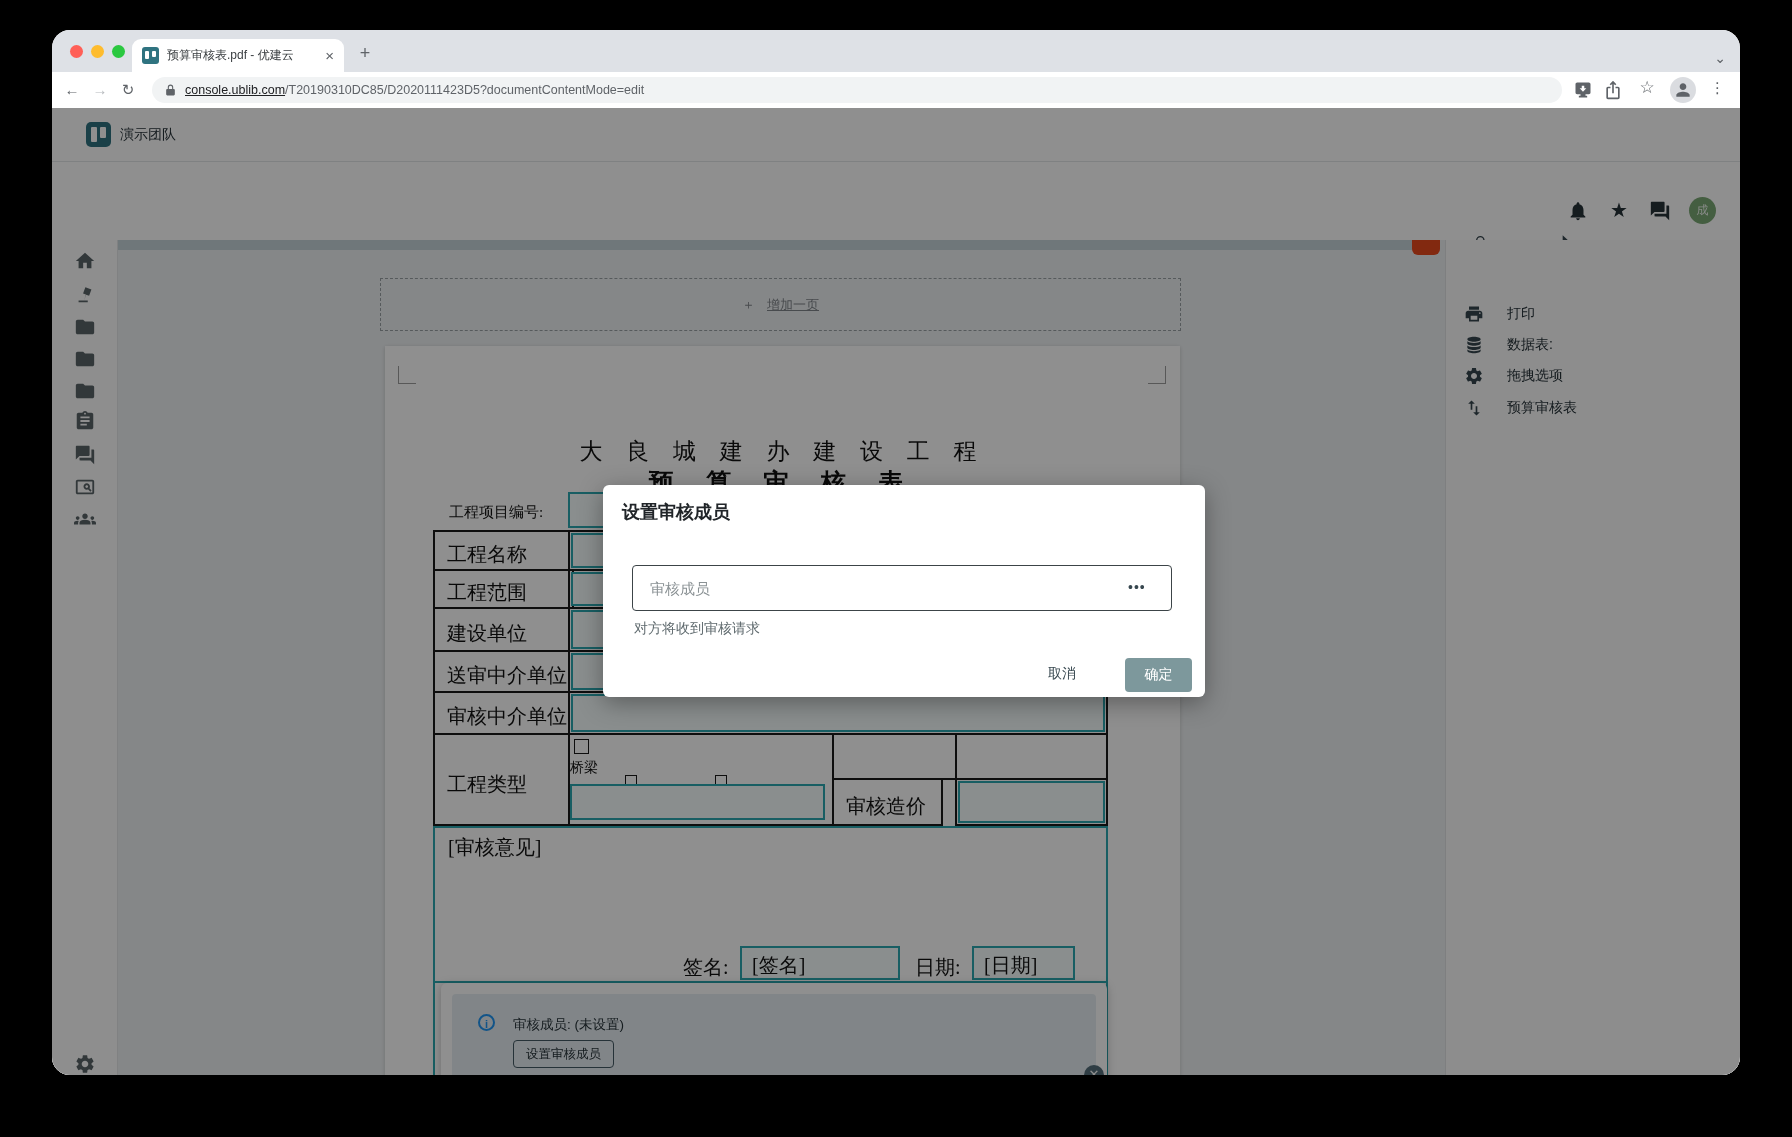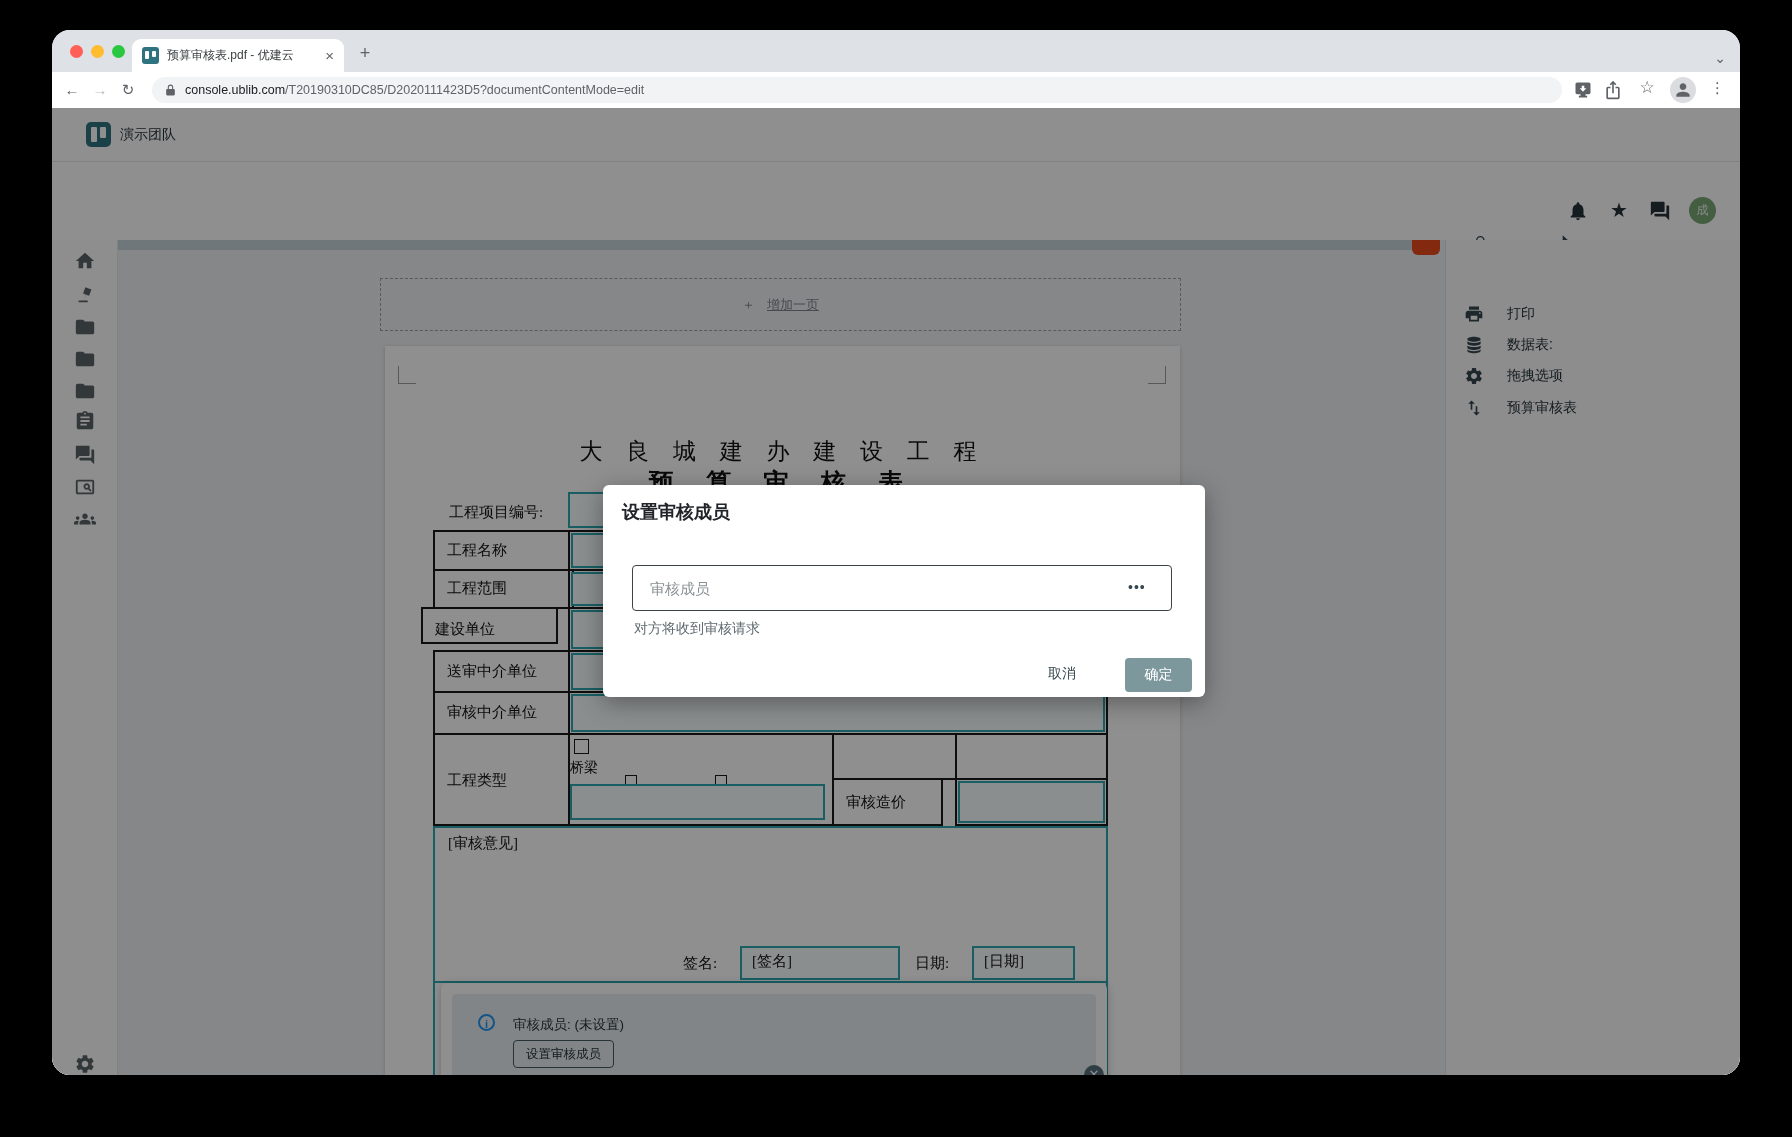--- a/index.html
+++ b/index.html
@@ -19,21 +19,21 @@
   .tab-title { font-size:12px; color:#3c4043; margin-left:8px; white-space:nowrap; overflow:hidden; flex:1; }
   .tab-close { font-size:15px; color:#5f6368; margin-left:6px; cursor:default; }
   .newtab { position:absolute; left:300px; top:13px; font-size:18px; color:#5f6368; width:26px; text-align:center; }
   .tab-chevron { position:absolute; right:14px; top:20px; font-size:14px; color:#5f6368; }
   .urlrow { position:absolute; left:0; top:42px; width:100%; height:36px; background:#fff; }
   .navbtn { position:absolute; top:6px; width:24px; height:24px; text-align:center; line-height:24px; font-size:15px; color:#5f6368; }
   .navbtn.dis { color:#b6b9bd; }
   .omnibox { position:absolute; left:100px; top:5px; width:1410px; height:26px; background:#f1f3f4; border-radius:13px;
              display:flex; align-items:center; padding:0 12px; }
   .url { font-size:12.5px; color:#5f6368; margin-left:8px; white-space:nowrap; }
-  .url b { color:#202124; font-weight:normal; }
+  .url b { color:#202124; font-weight:normal;text-decoration:underline; }
   .bicon { position:absolute; top:8px; width:20px; height:20px; fill:#5f6368; }
   .b-avatar { position:absolute; top:5px; width:26px; height:26px; border-radius:50%; background:#dadce0; }
   .b-avatar svg { position:absolute; left:3px; top:3px; width:20px; height:20px; fill:#5f6368; }
   .dots-v { position:absolute; top:7px; font-size:15px; color:#5f6368; letter-spacing:0; }
 
   
   .app { position:absolute; left:0; top:78px; width:100%; height:967px; background:#fff; }
   .appheader { position:absolute; left:0; top:0; width:100%; height:54px; background:#fff; border-bottom:1px solid #e3e6e8; }
   .applogo { position:absolute; left:34px; top:14px; width:25px; height:25px; border-radius:5px; background:#2f7380; }
   .applogo:before, .applogo:after { content:""; position:absolute; top:5px; width:6px; height:15px; background:#fff; border-radius:1px; }
@@ -71,21 +71,21 @@
   .doc { font-family:"Liberation Serif","DejaVu Serif",serif; color:#111; }
   .cmark { position:absolute; width:18px; height:18px; }
   .cmark.l { border-left:1.5px solid #9e9e9e; border-bottom:1.5px solid #9e9e9e; }
   .cmark.r { border-right:1.5px solid #9e9e9e; border-bottom:1.5px solid #9e9e9e; }
   .dtitle1 { position:absolute; left:0; top:82px; width:100%; text-align:center; font-size:23px; letter-spacing:9px;margin-top:8px; }
   .dtitle2 { position:absolute; left:0; top:120px; width:100%; text-align:center; font-size:25px; font-weight:bold; letter-spacing:13px; }
   .dlabel { position:absolute; font-size:15px; }
   .tfield { position:absolute; border:2px solid #2ba8b0; background:#f6fdfd; }
   .cell { position:absolute; border:2px solid #1a1a1a; }
   .tcell { position:absolute; border:2px solid #2ba8b0; }
-  .celltext { position:absolute; font-size:15px; }
+  .celltext { position:absolute; font-size:20px; }
   .chk { position:absolute; width:15px; height:15px; border:1.5px solid #1a1a1a; background:#fff; }
   .banner { position:absolute; left:56px; top:637px; width:666px; height:105px; background:#fff; border-radius:6px;
             box-shadow:0 2px 10px rgba(0,0,0,.25); font-family:"Liberation Sans",sans-serif; }
   .banner-in { position:absolute; left:11px; top:11px; width:644px; height:84px; background:#e7eef3; border-radius:4px; }
   .info-i { position:absolute; left:26px; top:20px; width:17px; height:17px; border:2px solid #2196f3; border-radius:50%;
             color:#2196f3; font-size:11px; font-weight:bold; text-align:center; line-height:17px; }
   .banner-text { position:absolute; left:61px; top:22px; font-size:13.5px; color:#263238; }
   .banner-btn { position:absolute; left:61px; top:46px; height:28px; padding:0 12px; border:1px solid #455a64; border-radius:4px;
                 background:transparent; font-size:12.5px; color:#263238; line-height:26px; }
   .banner-x { position:absolute; left:632px; top:71px; width:20px; height:20px; border-radius:50%; background:#546e7a;
@@ -260,21 +260,21 @@
           </div>
         <div class="cell" style="left:183px;top:184px;width:540px;height:41px">
             <div class="tfield" style="left:1px;top:1px;width:534px;height:35px"></div>
           </div>
         <div class="cell" style="left:48px;top:223px;width:141px;height:40px">
             <span class="celltext" style="left:12px;top:8px">工程范围</span>
           </div>
         <div class="cell" style="left:183px;top:223px;width:540px;height:40px">
             <div class="tfield" style="left:1px;top:1px;width:534px;height:34px"></div>
           </div>
-        <div class="cell" style="left:36px;top:261px;width:137px;height:37px">
+        <div class="cell" style="left:48px;top:261px;width:137px;height:45px">
             <span class="celltext" style="left:12px;top:11px">建设单位</span>
           </div>
         <div class="cell" style="left:183px;top:261px;width:540px;height:45px">
             <div class="tfield" style="left:1px;top:1px;width:534px;height:39px"></div>
           </div>
         <div class="cell" style="left:48px;top:304px;width:137px;height:43px">
             <span class="celltext" style="left:12px;top:10px">送审中介单位</span>
           </div>
         <div class="cell" style="left:183px;top:304px;width:540px;height:43px">
             <div class="tfield" style="left:1px;top:1px;width:534px;height:37px"></div>

